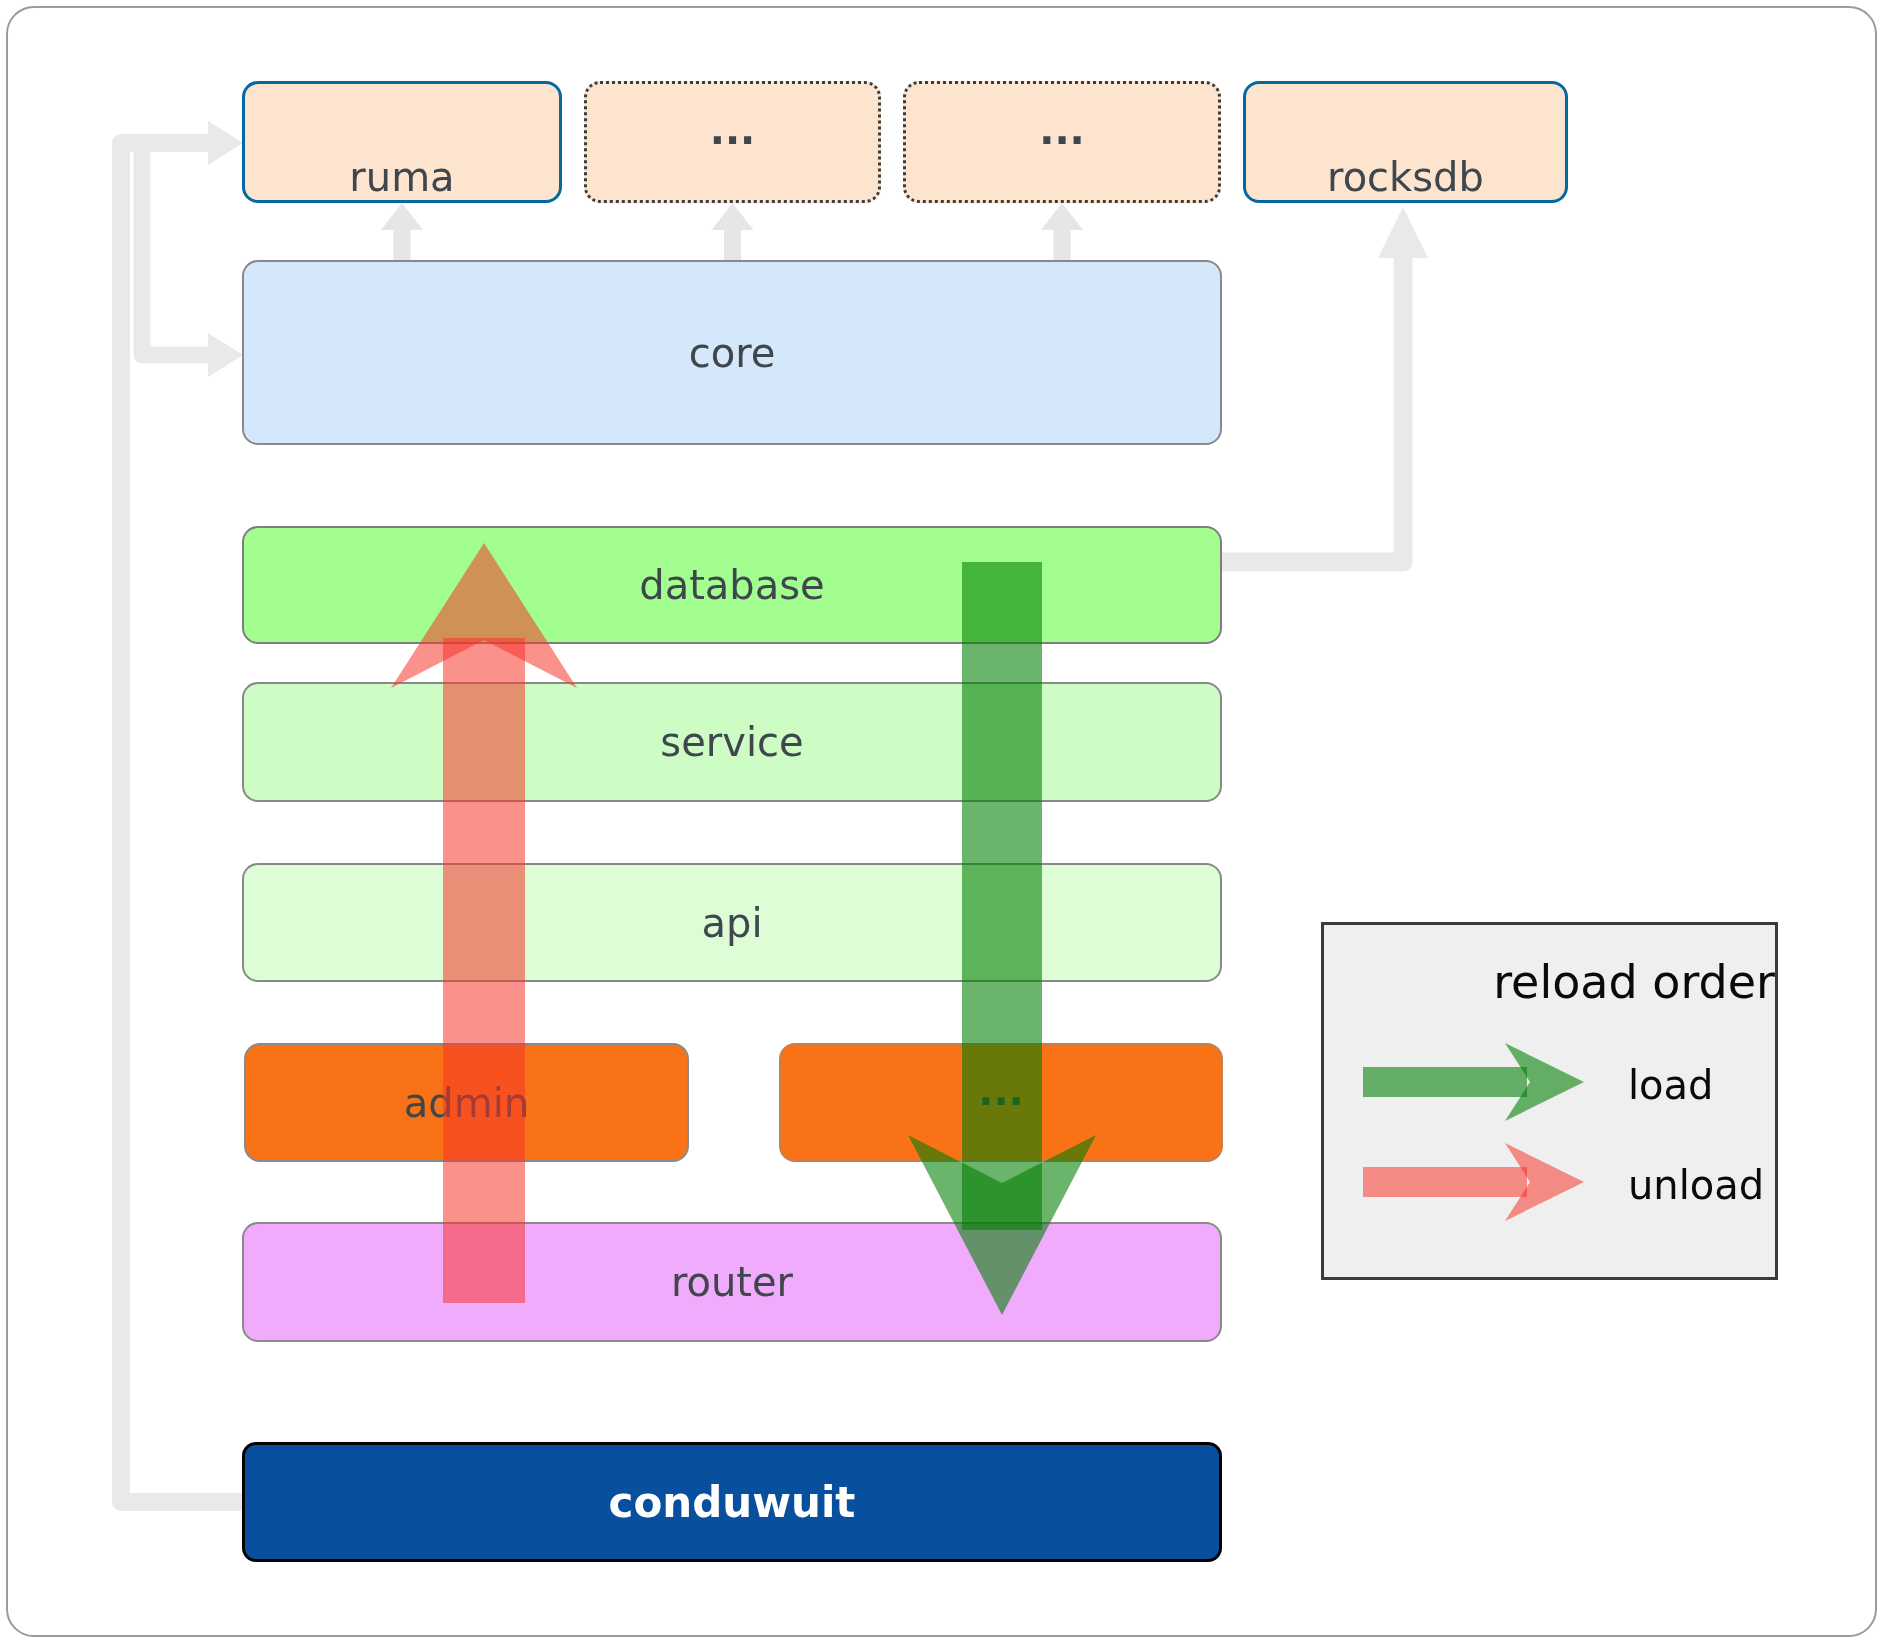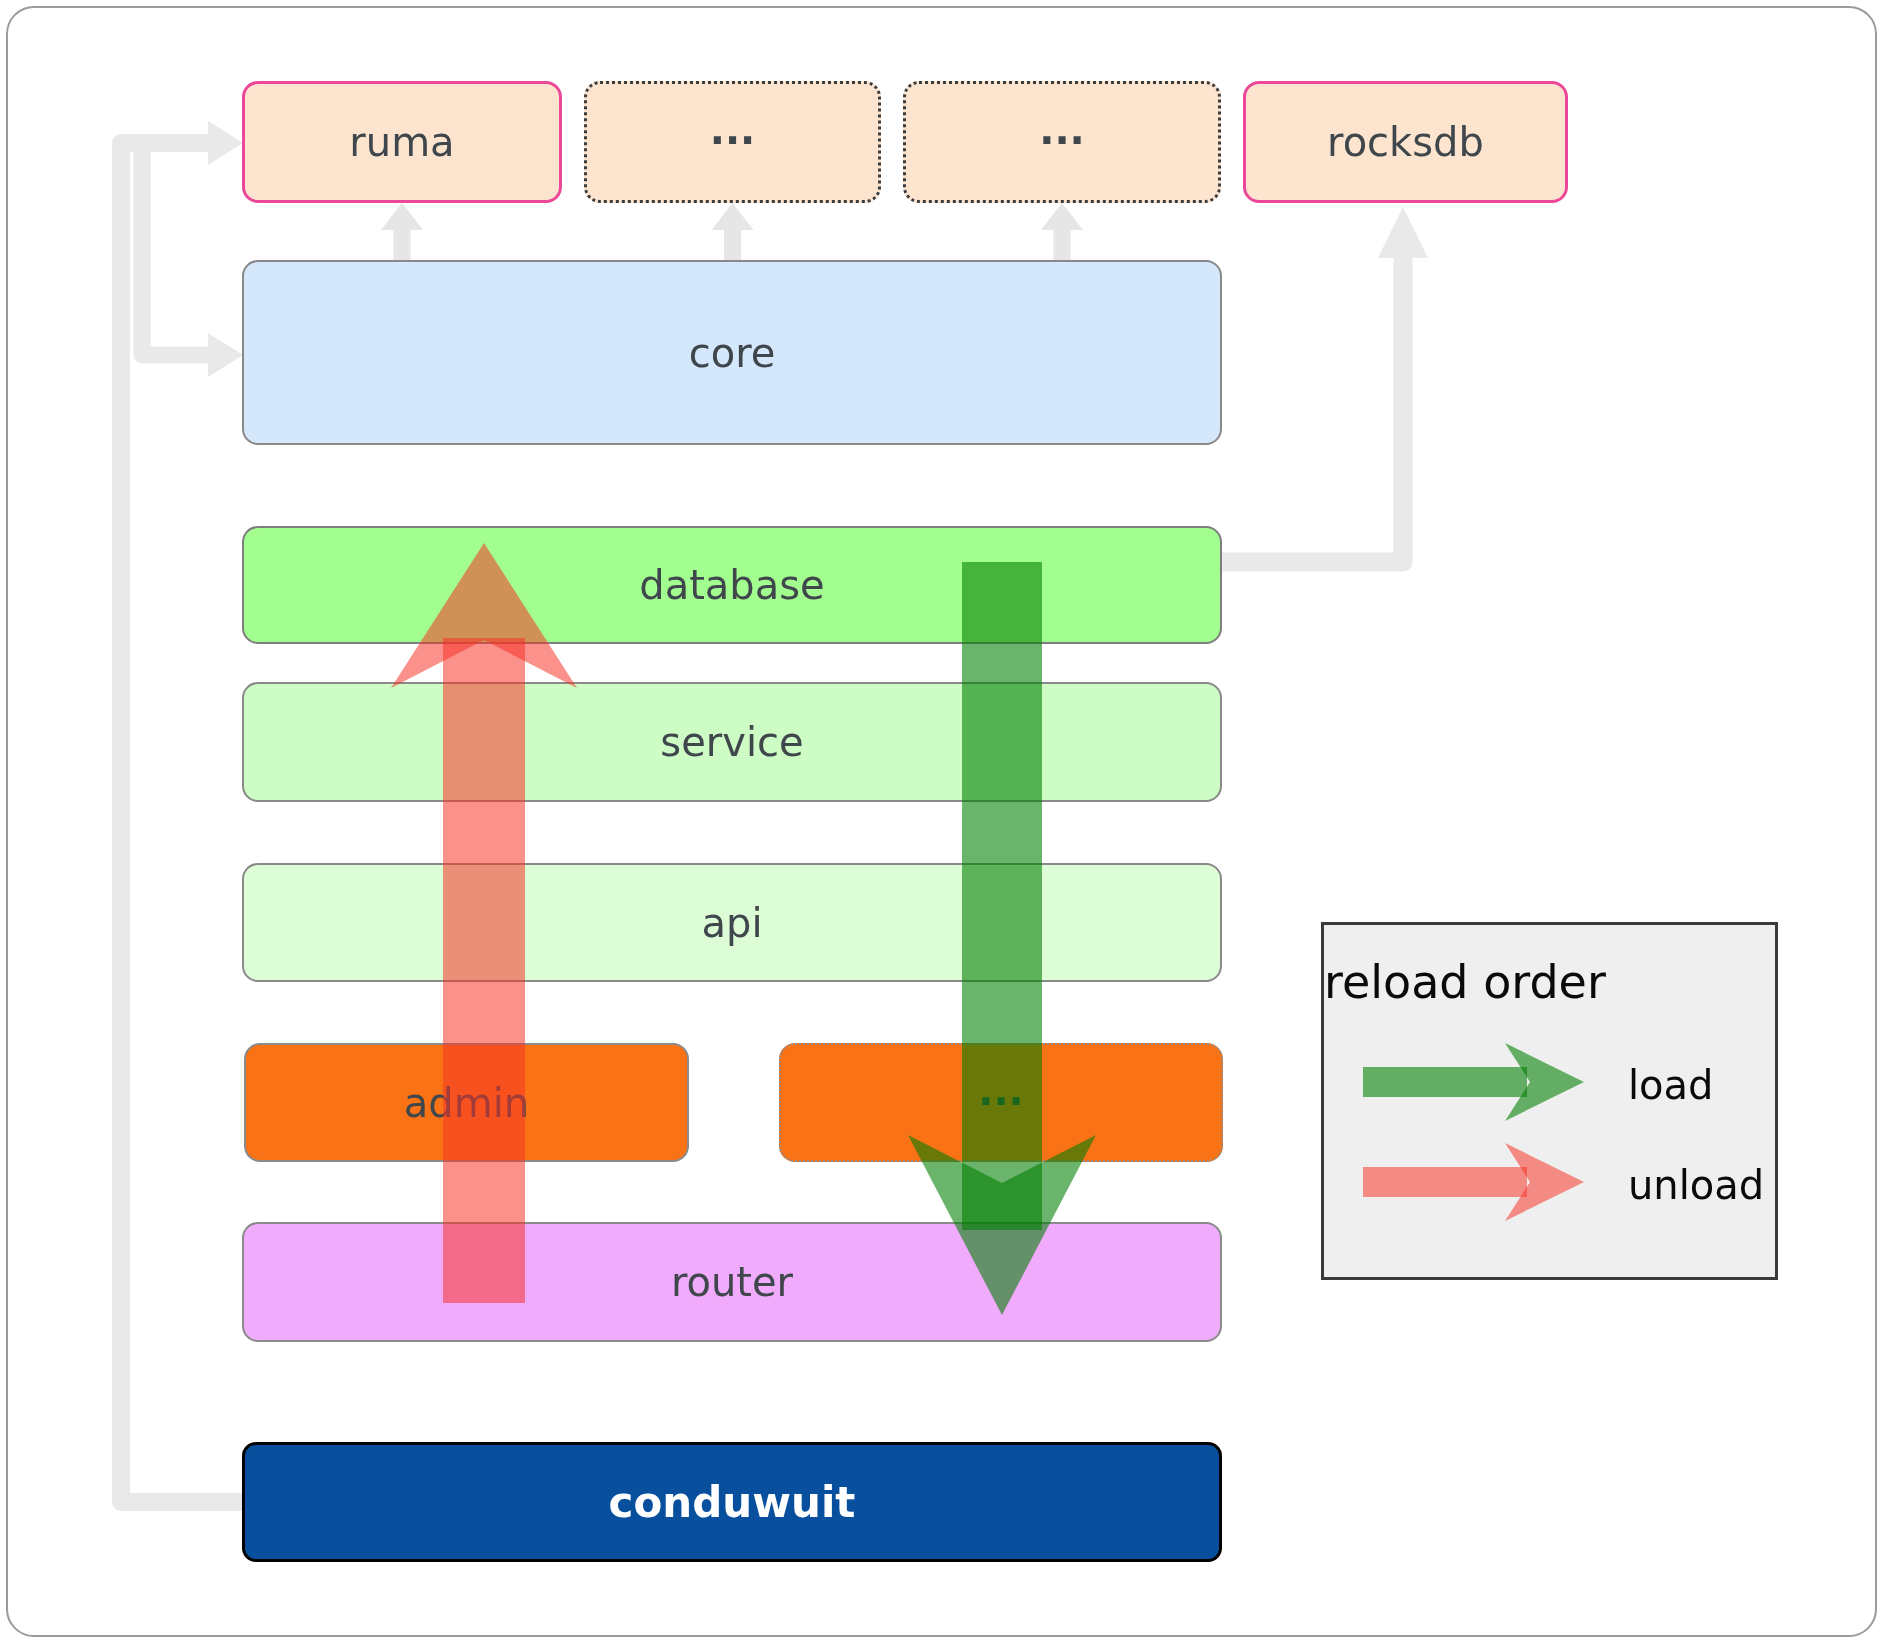--- a/index.html
+++ b/index.html
@@ -16,40 +16,40 @@
   }
   svg.layer{position:absolute;left:0;top:0;pointer-events:none;}
   .node{
     position:absolute;
     display:flex;align-items:center;justify-content:center;
     border-radius:16px;
     font-size:40px;color:#3f474c;
     box-sizing:border-box;
   }
   .peach{background:#fce4cf;}
-  .solidtop{border:3px solid #ec4899;}
+  .solidtop{border:3px solid #0369a1;align-items:flex-end;}
   .dottedtop{border:3px dotted #3c3c3c;}
   .blue{background:#d5e8fb;border:2px solid #898989;}
   .dbgreen{background:#a2fe8e;border:2px solid #7e7e7e;margin-top:23px;}
   .svc{background:#cdfcc5;border:2px solid #898989;}
   .apibg{background:#dcfdd5;border:2px solid #898989;}
   .pale{background:#f97316;}
   .solidgray{border:2px solid #8a8a8a;}
   .dottedgray{border:2px dotted #8c8c8c;}
   .whitebg{background:#f0abfc;border:2px solid #8a8a8a;}
   .navy{background:#084f9d;border:3px solid #000000;border-radius:14px;}
   .navy .lbl{color:#ffffff;font-weight:bold;font-size:42px;}
   .dots .lbl{font-weight:bold;transform:translateY(-0.30em);}
   .legend{
     position:absolute;left:1321px;top:922px;width:457px;height:358px;
     background:#efefef;border:3px solid #3a3a3a;box-sizing:border-box;
   }
   .legend-title{
     position:absolute;left:0;top:30px;width:100%;
-    text-align:left;font-size:46px;color:#0a0a0a;
+    text-align:right;font-size:46px;color:#0a0a0a;
   }
   .legend-label{
     position:absolute;left:304px;transform:translateY(-50%);
     font-size:40px;color:#0a0a0a;white-space:nowrap;
   }
   .legend-label.load{top:160px;}
   .legend-label.unload{top:260px;}
 </style>
 </head>
 <body>

